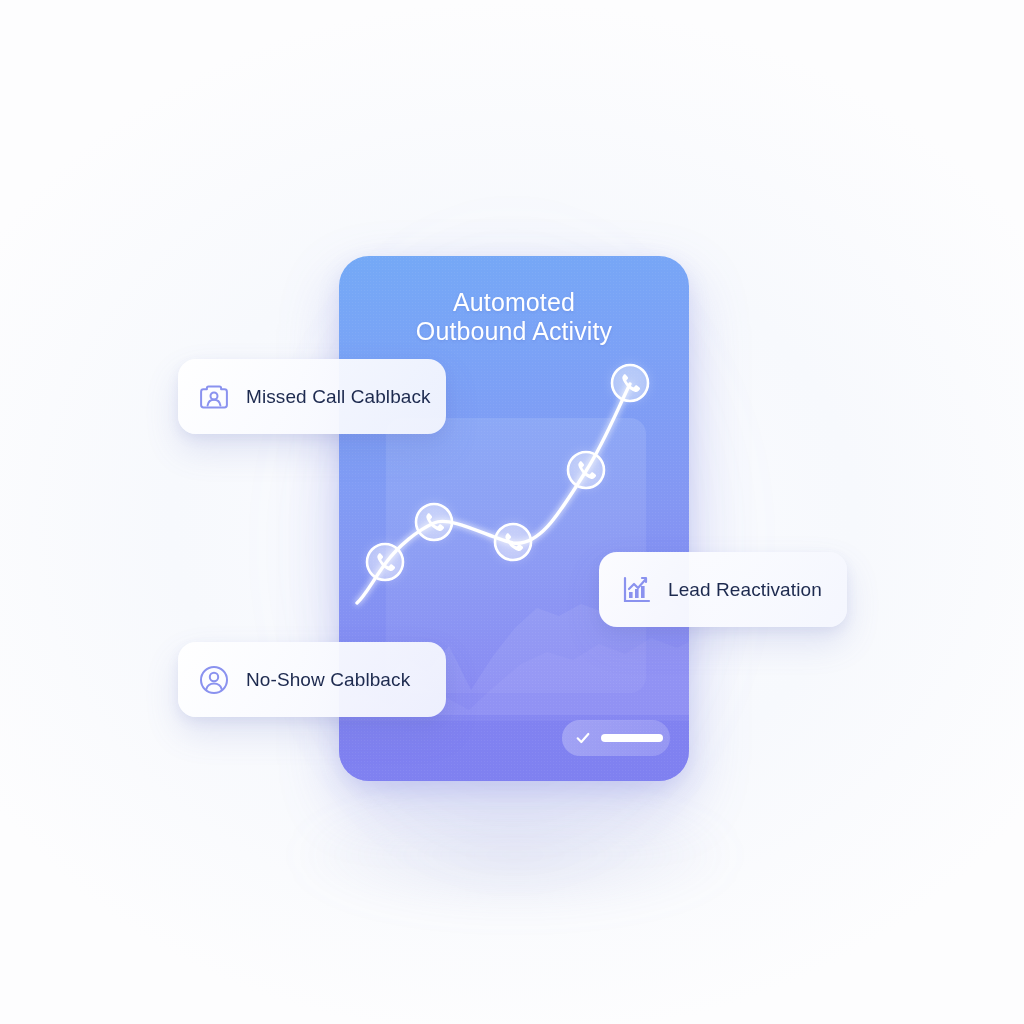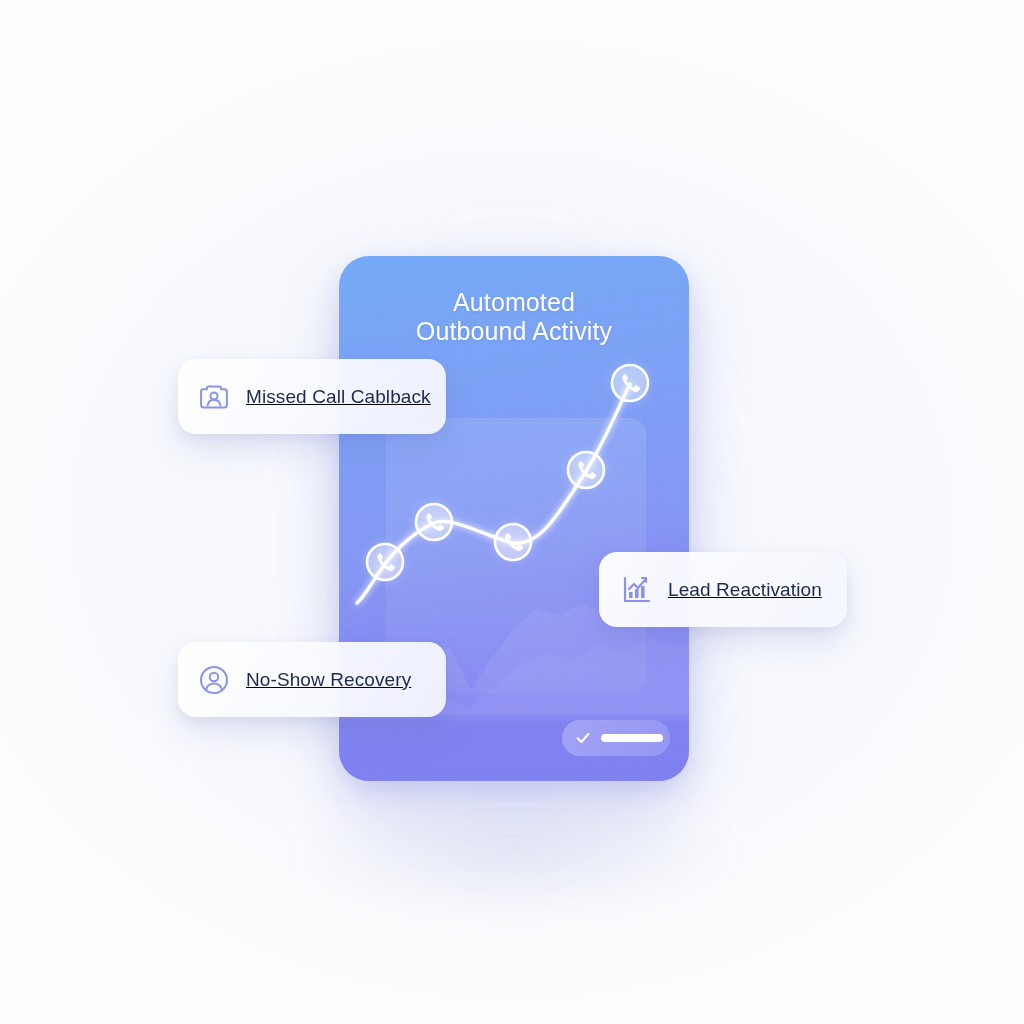--- a/index.html
+++ b/index.html
@@ -156,21 +156,20 @@
   .float-card {
     position: absolute;
     display: flex;
     align-items: center;
     border-radius: 18px;
     background: linear-gradient(125deg, rgba(255,255,255,0.97) 0%, rgba(250,251,255,0.95) 45%, rgba(244,246,254,0.93) 100%);
     box-shadow:
       0 16px 34px rgba(98,110,190,0.16),
       0 5px 12px rgba(98,110,190,0.10);
     box-sizing: border-box;
-    text-decoration: underline;
   }
   .float-card .fc-icon {
     flex: 0 0 auto;
     display: flex;
     align-items: center;
     justify-content: center;
     color: #8a92ef;
   }
   .float-card .fc-label {
     color: #1d2a4f;
@@ -320,21 +319,21 @@
   </div>
 
   <div class="float-card" id="card-no-show">
     <span class="fc-icon">
       <svg width="34" height="34" viewBox="0 0 34 34">
         <circle cx="17" cy="17" r="13" fill="none" stroke="currentColor" stroke-width="2"></circle>
         <circle cx="17" cy="14" r="4.2" fill="none" stroke="currentColor" stroke-width="2"></circle>
         <path d="M9.2 26.4c1.1-3.8 4.2-5.8 7.8-5.8s6.7 2 7.8 5.8" fill="none" stroke="currentColor" stroke-width="2" stroke-linecap="round"></path>
       </svg>
     </span>
-    <span class="fc-label">No-Show Recovery</span>
+    <span class="fc-label">No-Show Cablback</span>
   </div>
 
   <div class="float-card" id="card-lead-reactivation">
     <span class="fc-icon">
       <svg width="32" height="32" viewBox="0 0 32 32">
         <path d="M5 4v23h24" fill="none" stroke="currentColor" stroke-width="2.2" stroke-linecap="round"></path>
         <path d="M9 15l5-5 4 4 7-8" fill="none" stroke="currentColor" stroke-width="2.2" stroke-linecap="round" stroke-linejoin="round"></path>
         <path d="M22 4h4v4" fill="none" stroke="currentColor" stroke-width="2.2" stroke-linecap="round" stroke-linejoin="round"></path>
         <rect x="9" y="18" width="3.6" height="6" fill="currentColor"></rect>
         <rect x="15" y="15" width="3.6" height="9" fill="currentColor"></rect>

